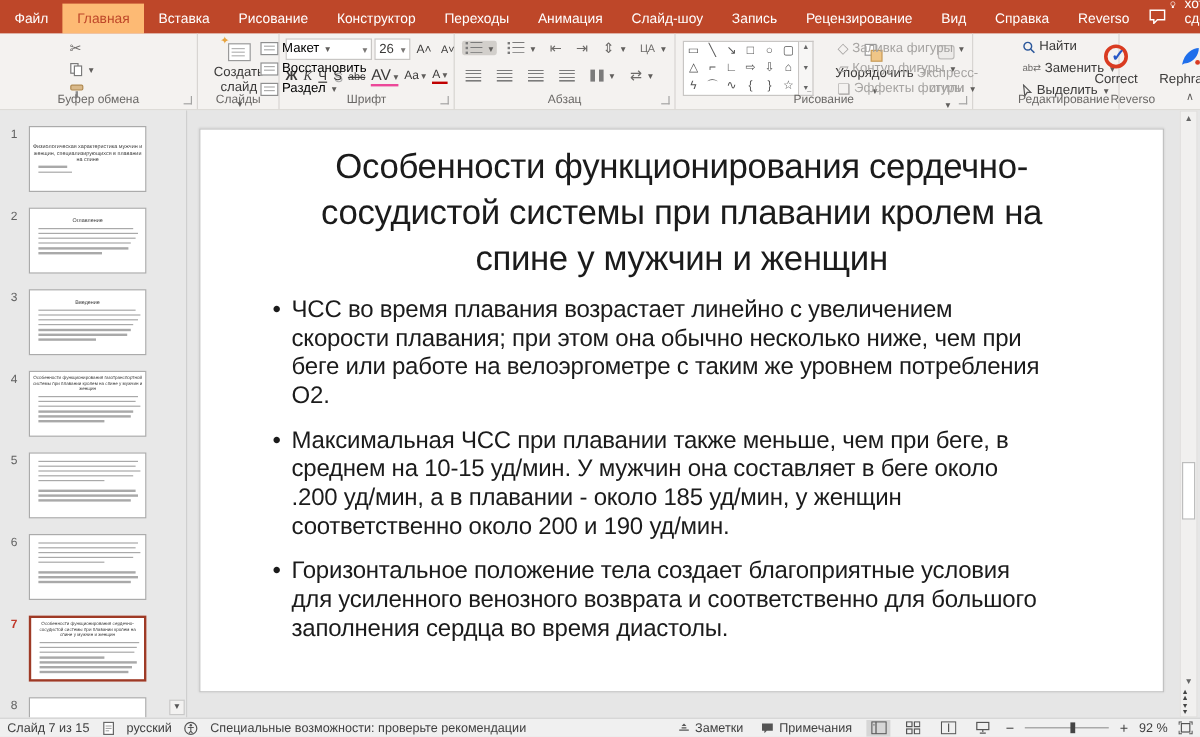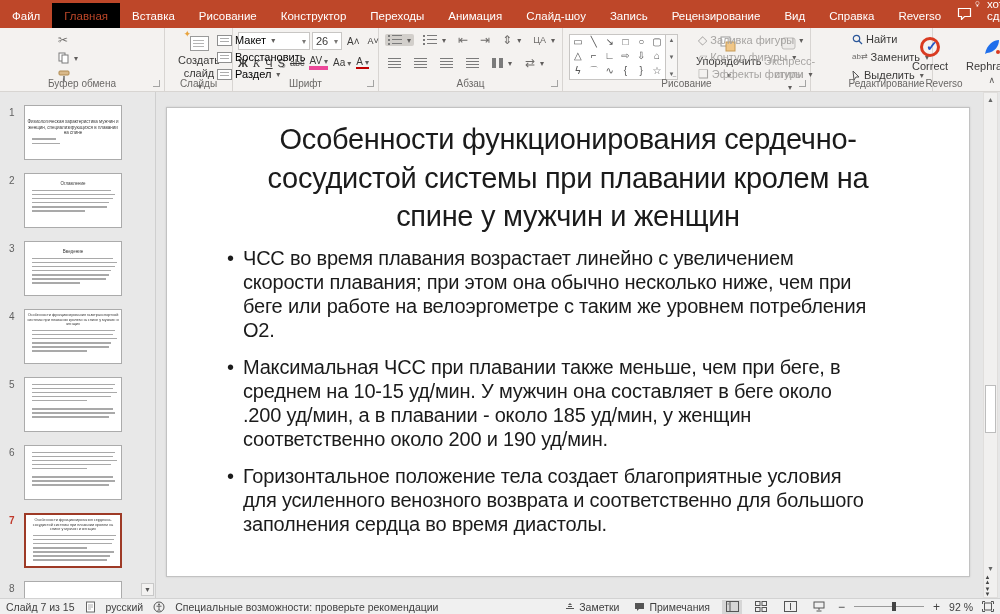--- a/index.html
+++ b/index.html
@@ -5,21 +5,21 @@
   * { margin:0; padding:0; box-sizing:border-box; }
   html,body { width:1000px; height:614px; overflow:hidden;
     font-family:"Liberation Sans", sans-serif; background:#E8E8E8; }
   .app { position:relative; width:1000px; height:614px; }
 
   
   .tabbar { position:absolute; left:0; top:0; right:0; height:28px; background:#BE4729;
     display:flex; align-items:flex-end; }
   .tabs { display:flex; align-items:flex-end; height:100%; }
   .tab { padding:7px 12px 6px; font-size:11.5px; color:#fff; white-space:nowrap; cursor:default; }
-  .tab.sel { background:#000000; color:#BE4729; }
+  .tab.sel { background:#fdba74; color:#BE4729; }
   .tellme { display:flex; align-items:center; gap:7px; margin-left:22px; color:#fff;
     font-size:11.5px; padding-bottom:6px; }
   .fbicon { position:absolute; right:28px; top:7px; }
 
   
   .ribbon { position:absolute; left:0; top:28px; right:0; height:64px; background:#F4F2F0;
     border-bottom:1px solid #D8D5D2; font-size:11px; color:#3b3a39; }
   .grp { position:absolute; top:0; bottom:0; border-right:1px solid #D8D5D2; }
   .glabel { position:absolute; bottom:2px; left:0; right:0; text-align:center;
     font-size:10px; color:#6a6866; }
@@ -197,21 +197,21 @@
           </span>
         <span class="btn" style="font-size:10px;">A˄</span>
         <span class="btn" style="font-size:9px;">A˅</span>
       </div>
       <div class="row" style="left:5px;top:27px;gap:5px;font-size:11px;">
         <b>Ж</b>
         <i style="font-family:'Liberation Serif',serif;">К</i>
         <u>Ч</u>
         <span style="text-shadow:1px 1px 0 #aaa;">S</span>
         <s style="font-size:9px;">abc</s>
-        <span class="dd" style="font-size:10px;border-bottom:4px solid #ec4899;">AV</span>
+        <span class="dd" style="font-size:13px;border-bottom:2px solid #ec4899;">AV</span>
         <span class="dd" style="font-size:10px;">Aa</span>
         <span class="dd" style="font-size:10px;border-bottom:2px solid #C00000;">А</span>
       </div>
       <div class="glabel">Шрифт</div>
       <span class="dlg"></span>
     </div>
 
     <div class="grp" style="left:379px;width:184px;">
       <div class="row" style="left:6px;top:5px;gap:6px;">
         <span class="btn on dd">

